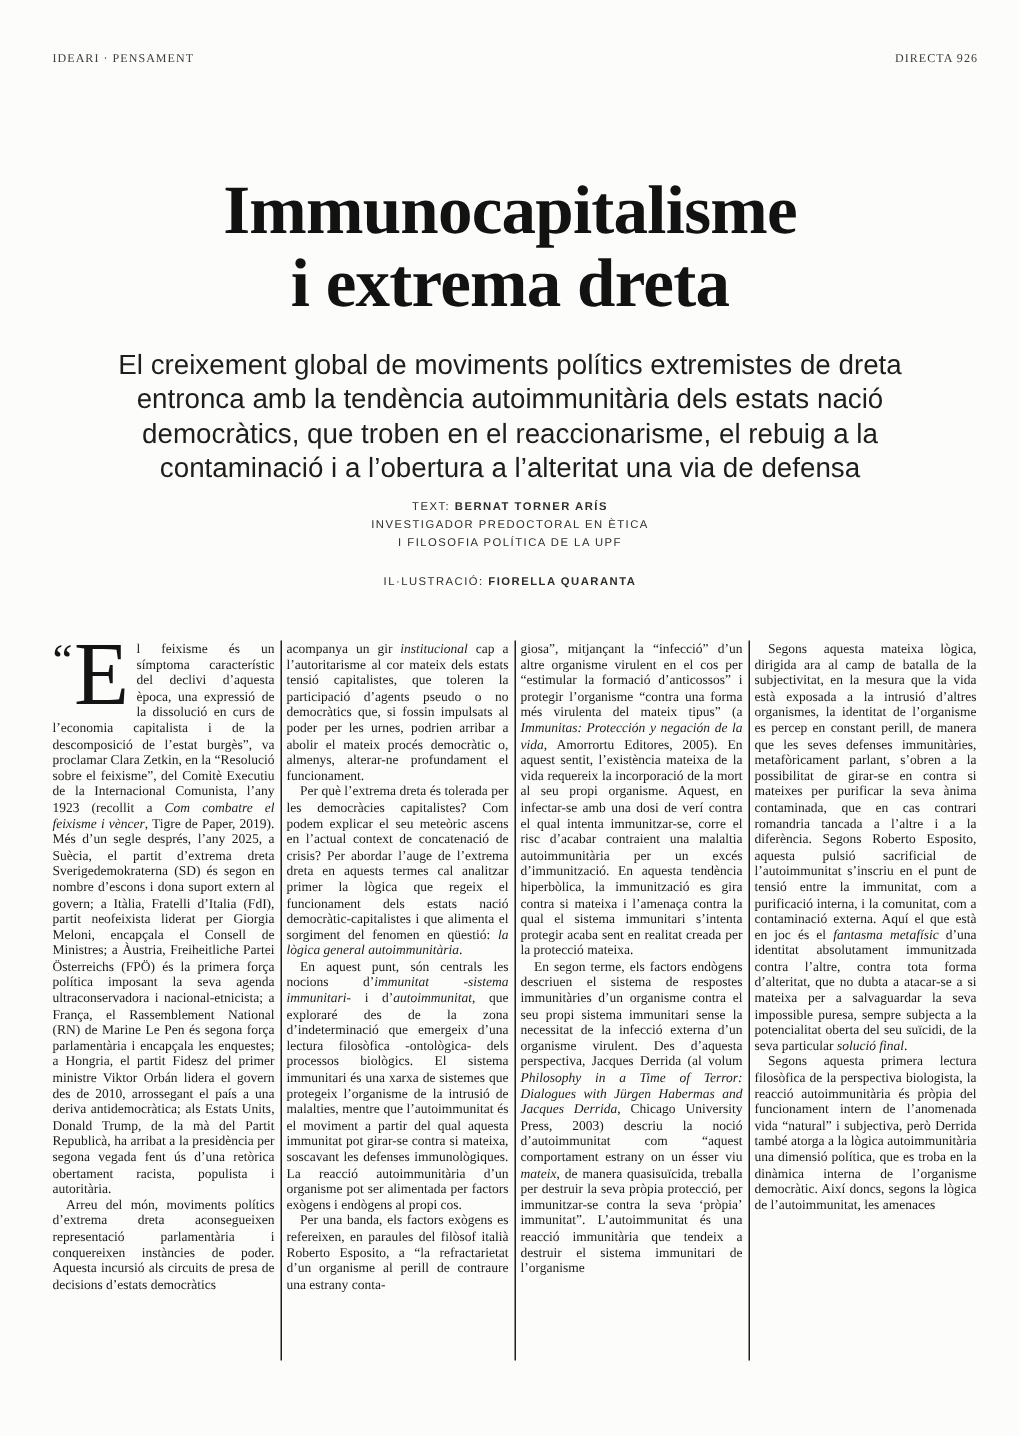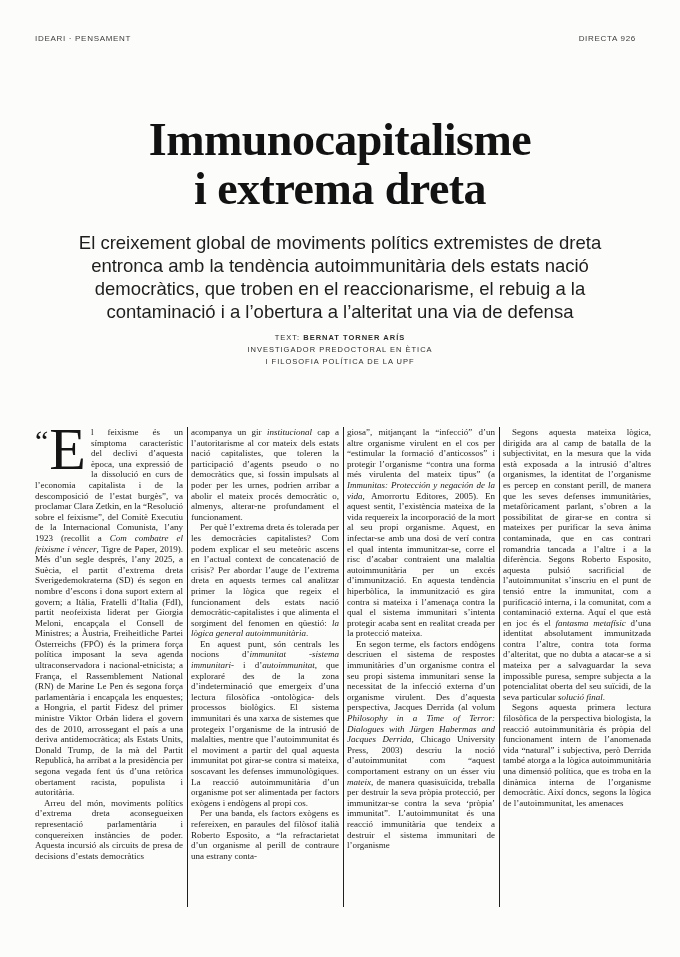--- a/index.html
+++ b/index.html
@@ -7,23 +7,23 @@
     width:680px;height:957px;
     background:#fcfcfa;
     position:relative;
     font-family:"Liberation Serif", serif;
     color:#1d1d1d;
     overflow:hidden;
   }
   .page{position:absolute;inset:0;}
   
   .runhead{
-    position:absolute;top:34px;left:35px;right:44px;
+    position:absolute;top:34px;left:35px;right:28px;
     display:flex;justify-content:space-between;
-    font-family:Liberation Sans, sans-serif;
+    font-family:Liberation Serif, serif;
     font-size:8px;letter-spacing:.7px;color:#3c3c3c;text-align:center;
   }
   
   .title{
     position:absolute;top:84px;left:0;right:0;
     text-align:center;
     font-family:"Liberation Serif", serif;
     font-size:46px;line-height:49px;
     color:#121212;letter-spacing:-.5px;
   }
@@ -93,33 +93,36 @@
   </div>
 
   <h1 class="title"><span>Immunocapitalisme</span><br><span>i extrema dreta</span></h1>
 
   <p class="lede">El creixement global de moviments polítics extremistes de dreta entronca amb la tendència autoimmunitària dels estats nació democràtics, que troben en el reaccionarisme, el rebuig a la contaminació i a l’obertura a l’alteritat una via de defensa</p>
 
   <div class="byline">
     <span>TEXT: </span><b>BERNAT TORNER ARÍS</b><br>
     <span>INVESTIGADOR PREDOCTORAL EN ÈTICA</span><br>
     <span>I FILOSOFIA POLÍTICA DE LA UPF</span>
+    <span class="illus">
+      <span>IL·LUSTRACIÓ: </span><b>FIORELLA QUARANTA</b>
+    </span>
   </div>
 
   <div class="body-cols">
     <div class="col">
         <p class=""><span class="dc-wrap">
             <span class="dc-quote">“</span>
             <span class="dc-letter">E</span>
           </span><span>l feixisme és un símptoma característic del declivi d’aquesta època, una expressió de la dissolució en curs de l’economia capitalista i de la descomposició de l’estat burgès”, va proclamar Clara Zetkin, en la “Resolució sobre el feixisme”, del Comitè Executiu de la Internacional Comunista, l’any 1923 (recollit a </span><i>Com combatre el feixisme i vèncer</i><span>, Tigre de Paper, 2019). Més d’un segle després, l’any 2025, a Suècia, el partit d’extrema dreta Sverigedemokraterna (SD) és segon en nombre d’escons i dona suport extern al govern; a Itàlia, Fratelli d’Italia (FdI), partit neofeixista liderat per Giorgia Meloni, encapçala el Consell de Ministres; a Àustria, Freiheitliche Partei Österreichs (FPÖ) és la primera força política imposant la seva agenda ultraconservadora i nacional-etnicista; a França, el Rassemblement National (RN) de Marine Le Pen és segona força parlamentària i encapçala les enquestes; a Hongria, el partit Fidesz del primer ministre Viktor Orbán lidera el govern des de 2010, arrossegant el país a una deriva antidemocràtica; als Estats Units, Donald Trump, de la mà del Partit Republicà, ha arribat a la presidència per segona vegada fent ús d’una retòrica obertament racista, populista i autoritària.</span></p>
         <p class="indent"><span>Arreu del món, moviments polítics d’extrema dreta aconsegueixen representació parlamentària i conquereixen instàncies de poder. Aquesta incursió als circuits de presa de decisions d’estats democràtics</span></p>
       </div>
     <div class="rule"></div>
     <div class="col">
-        <p class=""><span>acompanya un gir </span><i>institucional</i><span> cap a l’autoritarisme al cor mateix dels estats nació capitalistes, que toleren la participació d’agents pseudo o no democràtics que, si fossin impulsats al poder per les urnes, podrien arribar a abolir el mateix procés democràtic o, almenys, alterar-ne profundament el funcionament.</span></p>
+        <p class=""><span>acompanya un gir </span><i>institucional</i><span> cap a l’autoritarisme al cor mateix dels estats tensió capitalistes, que toleren la participació d’agents pseudo o no democràtics que, si fossin impulsats al poder per les urnes, podrien arribar a abolir el mateix procés democràtic o, almenys, alterar-ne profundament el funcionament.</span></p>
         <p class="indent"><span>Per què l’extrema dreta és tolerada per les democràcies capitalistes? Com podem explicar el seu meteòric ascens en l’actual context de concatenació de crisis? Per abordar l’auge de l’extrema dreta en aquests termes cal analitzar primer la lògica que regeix el funcionament dels estats nació democràtic-capitalistes i que alimenta el sorgiment del fenomen en qüestió: </span><i>la lògica general autoimmunitària</i><span>.</span></p>
         <p class="indent"><span>En aquest punt, són centrals les nocions d’</span><i>immunitat -sistema immunitari-</i><span> i d’</span><i>autoimmunitat</i><span>, que exploraré des de la zona d’indeterminació que emergeix d’una lectura filosòfica -ontològica- dels processos biològics. El sistema immunitari és una xarxa de sistemes que protegeix l’organisme de la intrusió de malalties, mentre que l’autoimmunitat és el moviment a partir del qual aquesta immunitat pot girar-se contra si mateixa, soscavant les defenses immunològiques. La reacció autoimmunitària d’un organisme pot ser alimentada per factors exògens i endògens al propi cos.</span></p>
         <p class="indent"><span>Per una banda, els factors exògens es refereixen, en paraules del filòsof italià Roberto Esposito, a “la refractarietat d’un organisme al perill de contraure una estrany conta-</span></p>
       </div>
     <div class="rule"></div>
     <div class="col">
         <p class=""><span>giosa”, mitjançant la “infecció” d’un altre organisme virulent en el cos per “estimular la formació d’anticossos” i protegir l’organisme “contra una forma més virulenta del mateix tipus” (a </span><i>Immunitas: Protección y negación de la vida</i><span>, Amorrortu Editores, 2005). En aquest sentit, l’existència mateixa de la vida requereix la incorporació de la mort al seu propi organisme. Aquest, en infectar-se amb una dosi de verí contra el qual intenta immunitzar-se, corre el risc d’acabar contraient una malaltia autoimmunitària per un excés d’immunització. En aquesta tendència hiperbòlica, la immunització es gira contra si mateixa i l’amenaça contra la qual el sistema immunitari s’intenta protegir acaba sent en realitat creada per la protecció mateixa.</span></p>
         <p class="indent"><span>En segon terme, els factors endògens descriuen el sistema de respostes immunitàries d’un organisme contra el seu propi sistema immunitari sense la necessitat de la infecció externa d’un organisme virulent. Des d’aquesta perspectiva, Jacques Derrida (al volum </span><i>Philosophy in a Time of Terror: Dialogues with Jürgen Habermas and Jacques Derrida</i><span>, Chicago University Press, 2003) descriu la noció d’autoimmunitat com “aquest comportament estrany on un ésser viu </span><i>mateix</i><span>, de manera quasisuïcida, treballa per destruir la seva pròpia protecció, per immunitzar-se contra la seva ‘pròpia’ immunitat”. L’autoimmunitat és una reacció immunitària que tendeix a destruir el sistema immunitari de l’organisme</span></p>
       </div>
     <div class="rule"></div>

